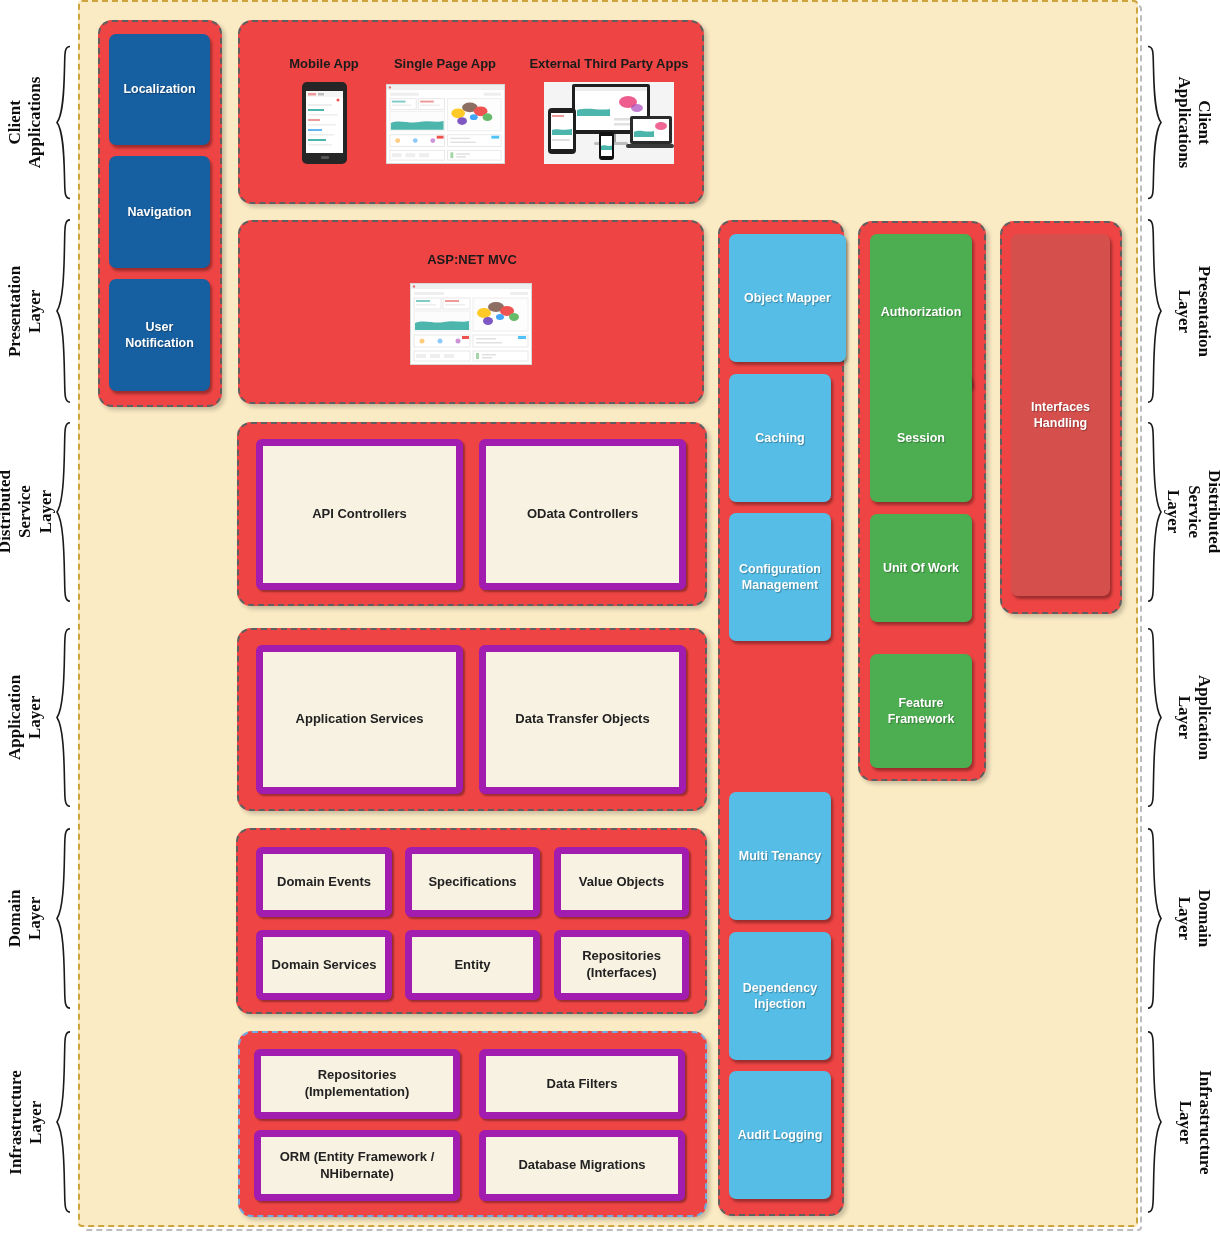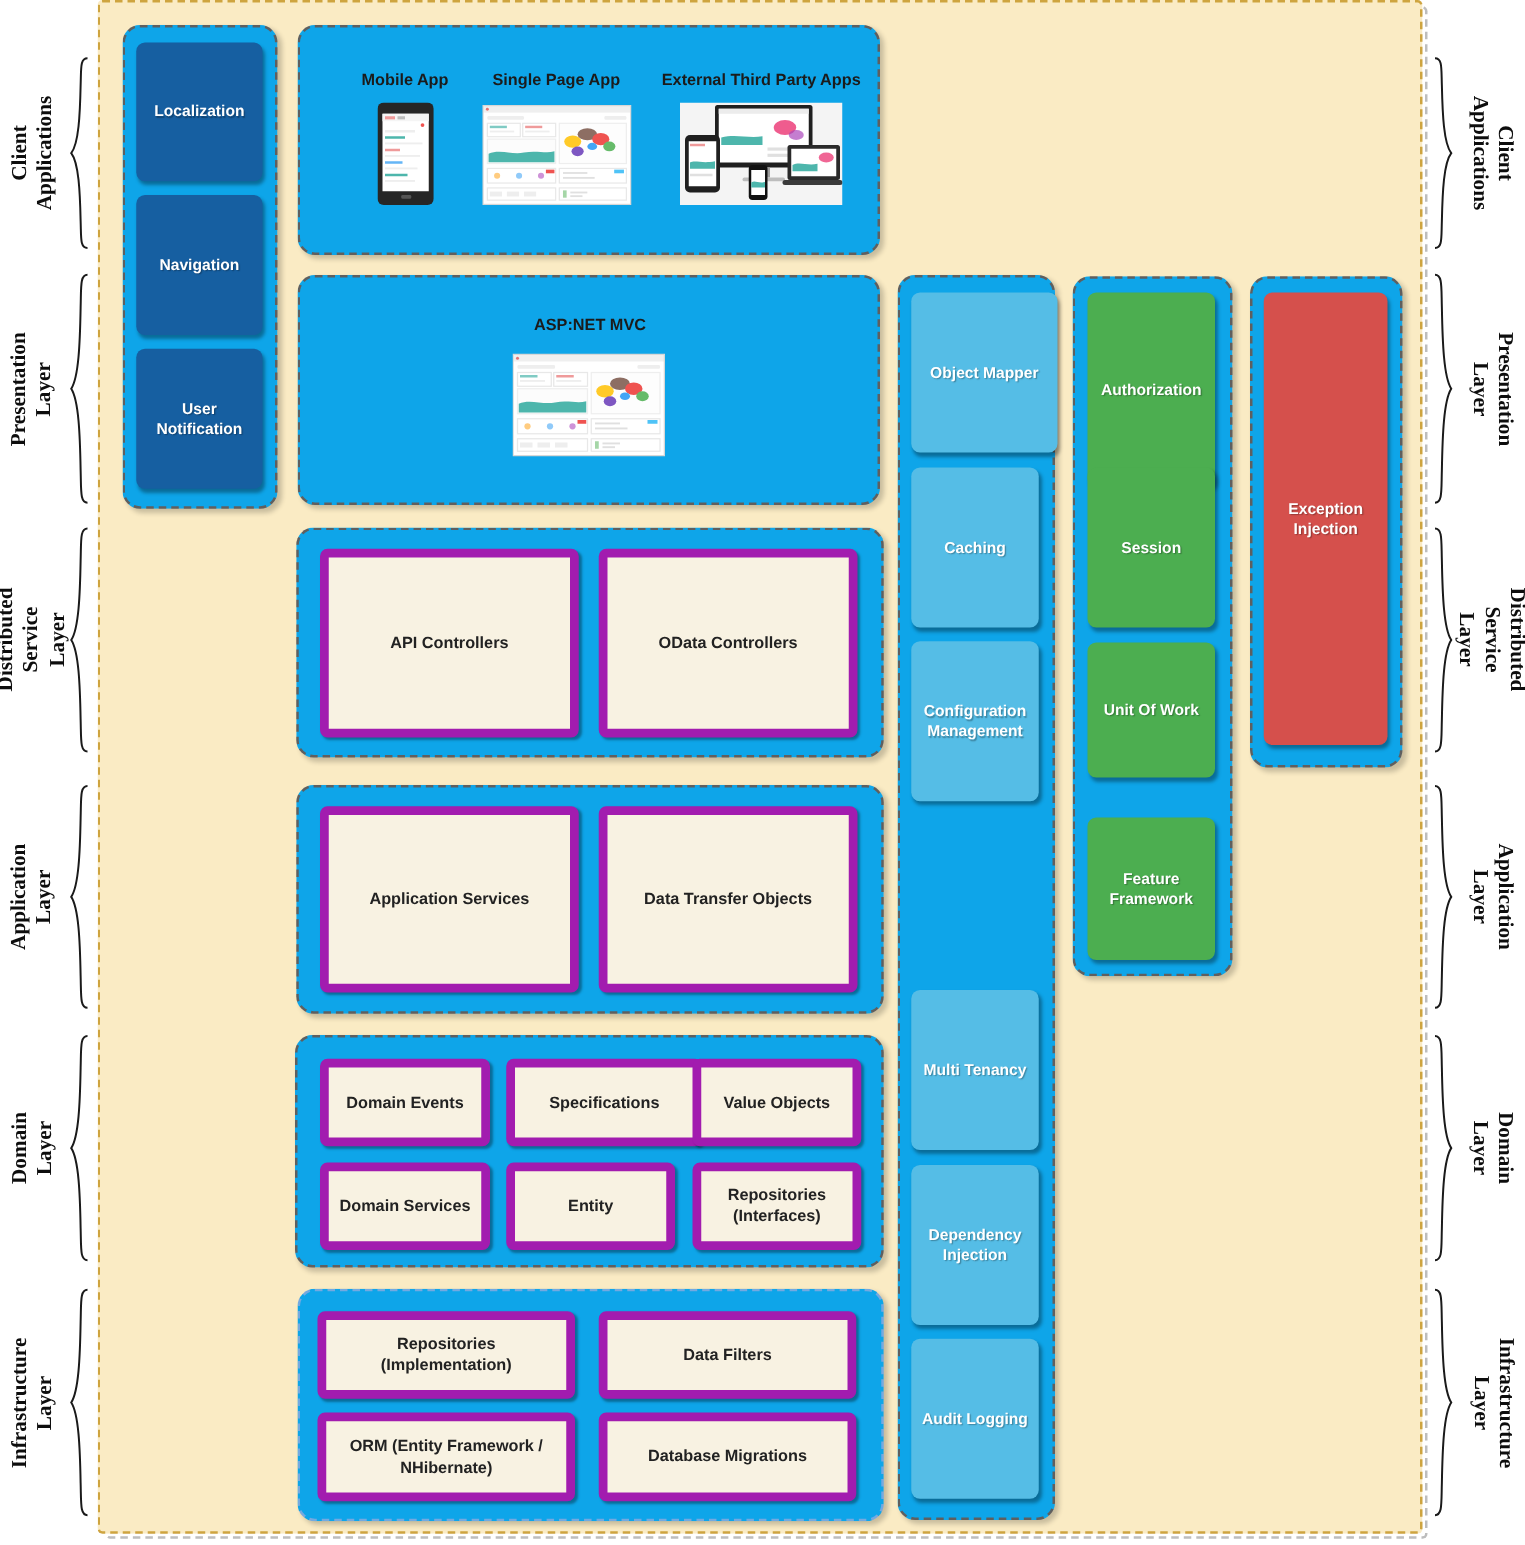--- a/index.html
+++ b/index.html
@@ -11,21 +11,21 @@
   .outer-shadow{
     position:absolute;left:84px;top:5px;width:1054px;height:1222px;
     border:2px dashed #bdbdbd;border-radius:4px;
   }
   .outer{
     position:absolute;left:78px;top:0px;width:1056px;height:1223px;
     background:#FAEBC4;border:2px dashed #CEA43F;border-radius:4px;
   }
   
   .dcon{
-    position:absolute;background:#0ea5e9;border:2px dashed #5f5f5f;
+    position:absolute;background:#ef4444;border:2px dashed #5f5f5f;
     border-radius:14px;box-shadow:3px 3px 4px rgba(0,0,0,0.20);
   }
   .dcon.blue-border{border-color:#74A9E0;}
   
   .wbox{
     position:absolute;background:#F8F2E2;border:7px solid #a21caf;border-radius:6px;
     box-shadow:2px 2px 2px rgba(0,0,0,0.35);
     display:flex;align-items:center;justify-content:center;text-align:center;
     font-weight:bold;font-size:13px;color:#222;padding:4px;box-sizing:border-box;line-height:1.3;
   }
@@ -324,21 +324,21 @@
     </div>
   <div class="wbox" style="left:240px;top:15px;width:207px;height:149px;">
       <span>Data Transfer Objects</span>
     </div>
 </div>
 
 <div class="dcon" style="left:236px;top:828px;width:467px;height:182px;">
   <div class="wbox" style="left:18px;top:17px;width:136px;height:70px;">
       <span>Domain Events</span>
     </div>
-  <div class="wbox" style="left:167px;top:17px;width:157px;height:70px;">
+  <div class="wbox" style="left:167px;top:17px;width:135px;height:70px;">
       <span>Specifications</span>
     </div>
   <div class="wbox" style="left:316px;top:17px;width:135px;height:70px;">
       <span>Value Objects</span>
     </div>
   <div class="wbox" style="left:18px;top:100px;width:136px;height:70px;">
       <span>Domain Services</span>
     </div>
   <div class="wbox" style="left:167px;top:100px;width:135px;height:70px;">
       <span>Entity</span>
@@ -394,15 +394,15 @@
   <div class="cbox green" style="left:10px;top:291px;width:102px;height:108px;">
       <span>Unit Of Work</span>
     </div>
   <div class="cbox green" style="left:10px;top:431px;width:102px;height:114px;">
       <span>Feature Framework</span>
     </div>
 </div>
 
 <div class="dcon" style="left:1000px;top:221px;width:118px;height:389px;">
   <div class="cbox red" style="left:9px;top:11px;width:99px;height:362px;">
-      <span>Exception Injection</span>
+      <span>Interfaces Handling</span>
     </div>
 </div>
 
 </body></html>

